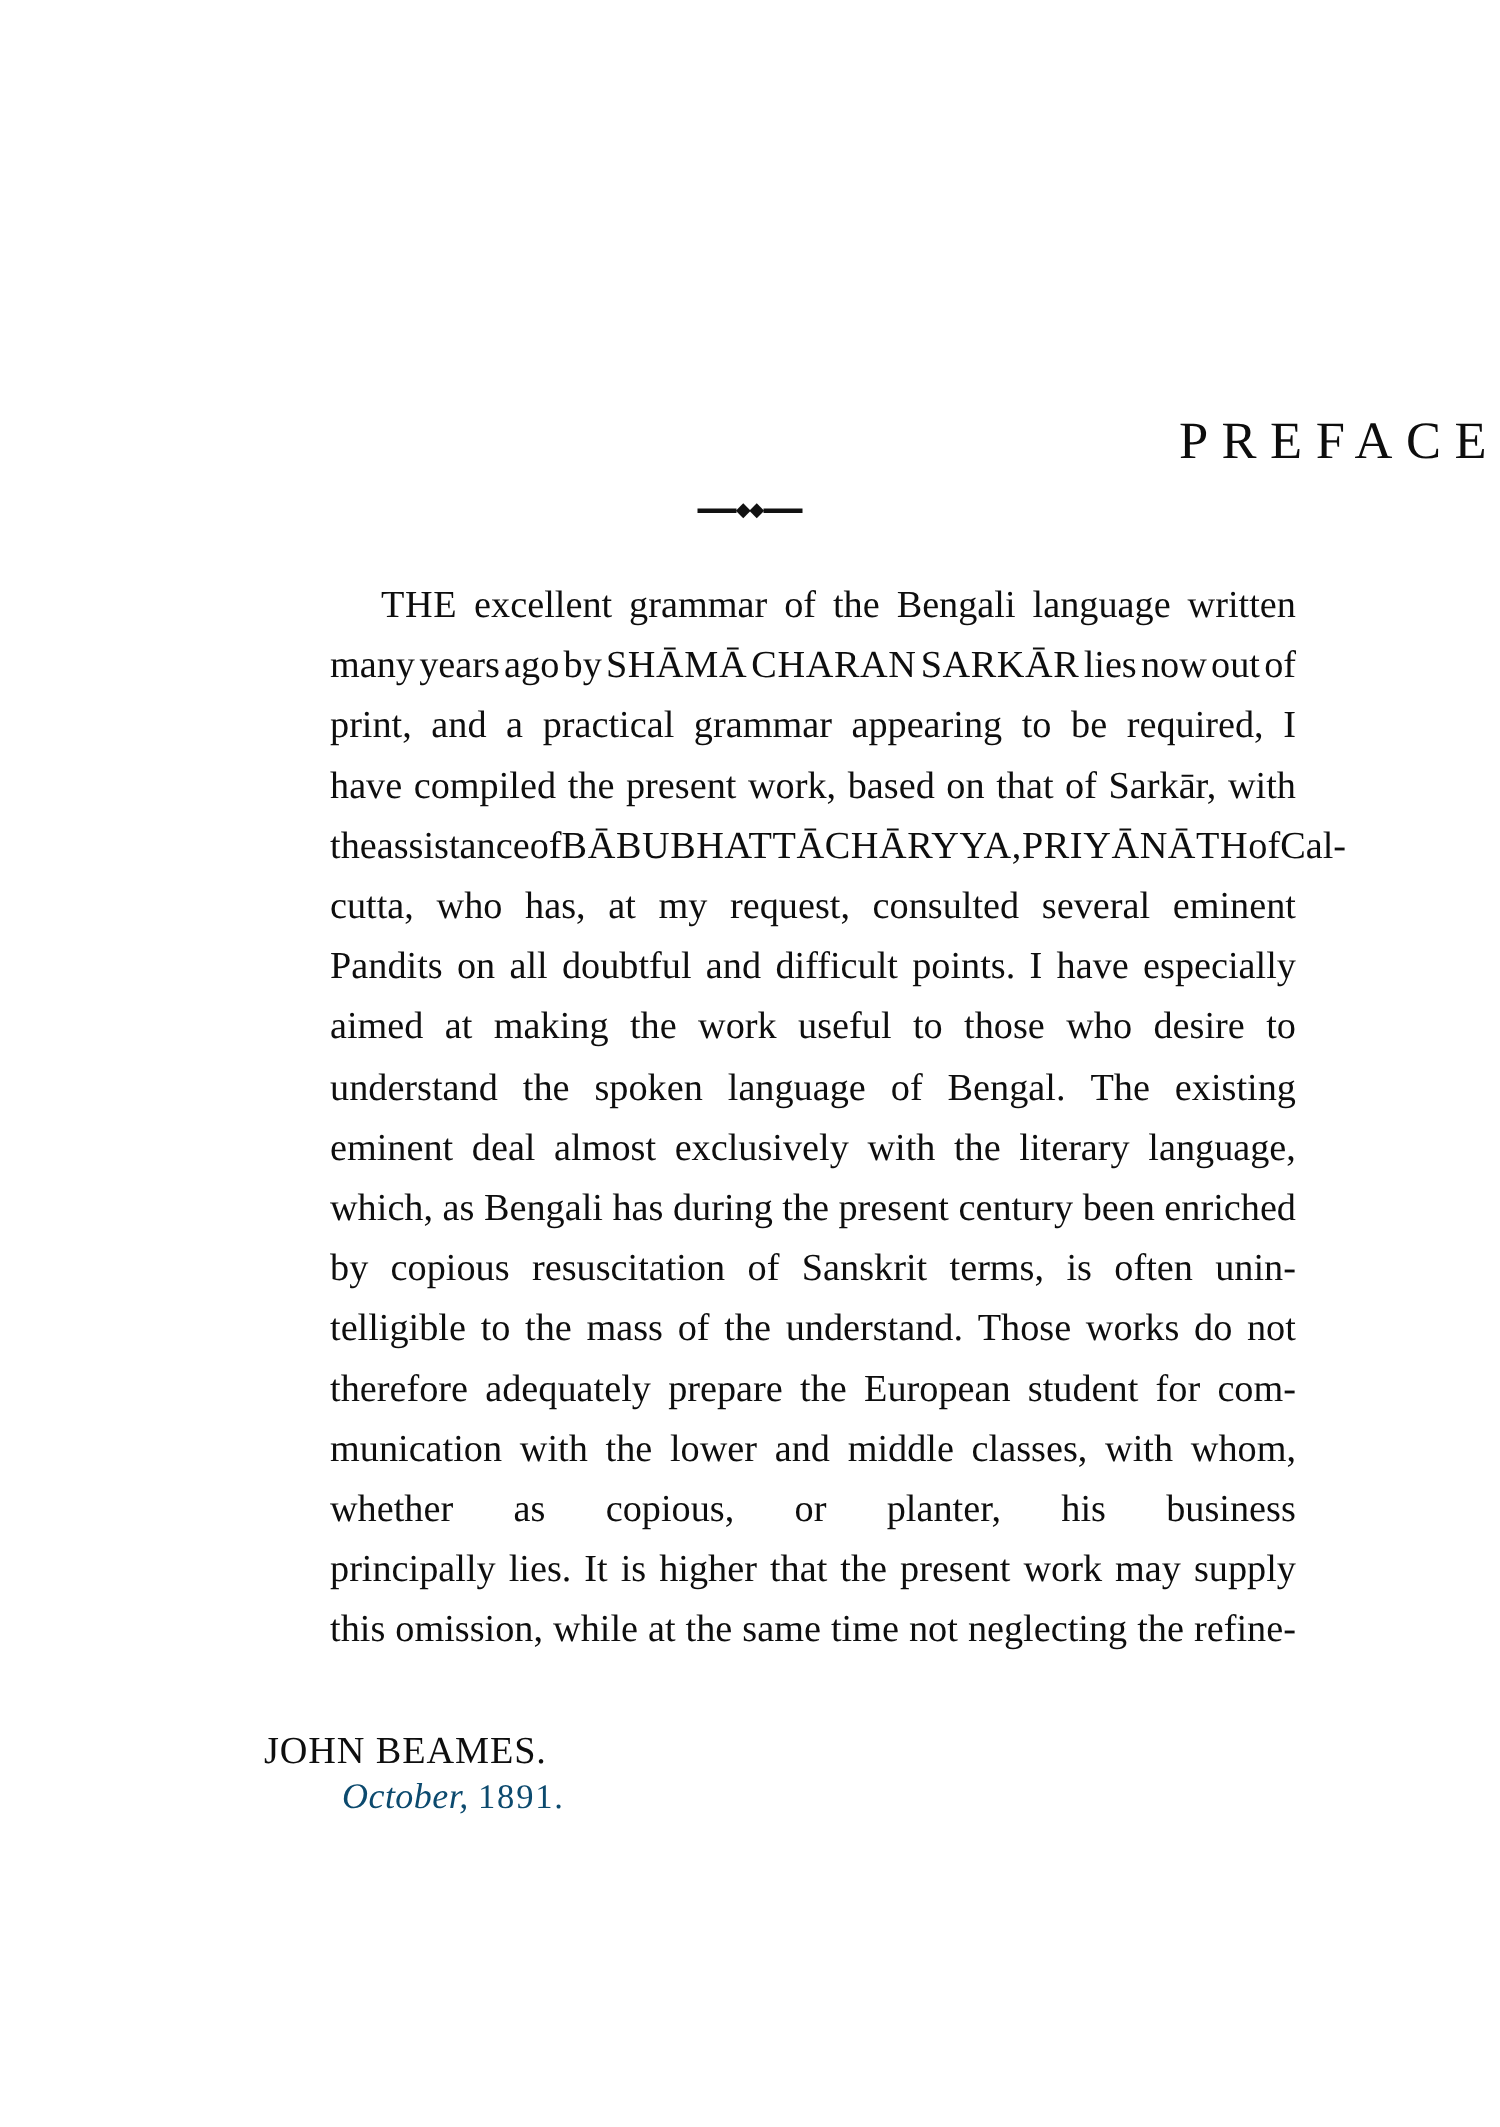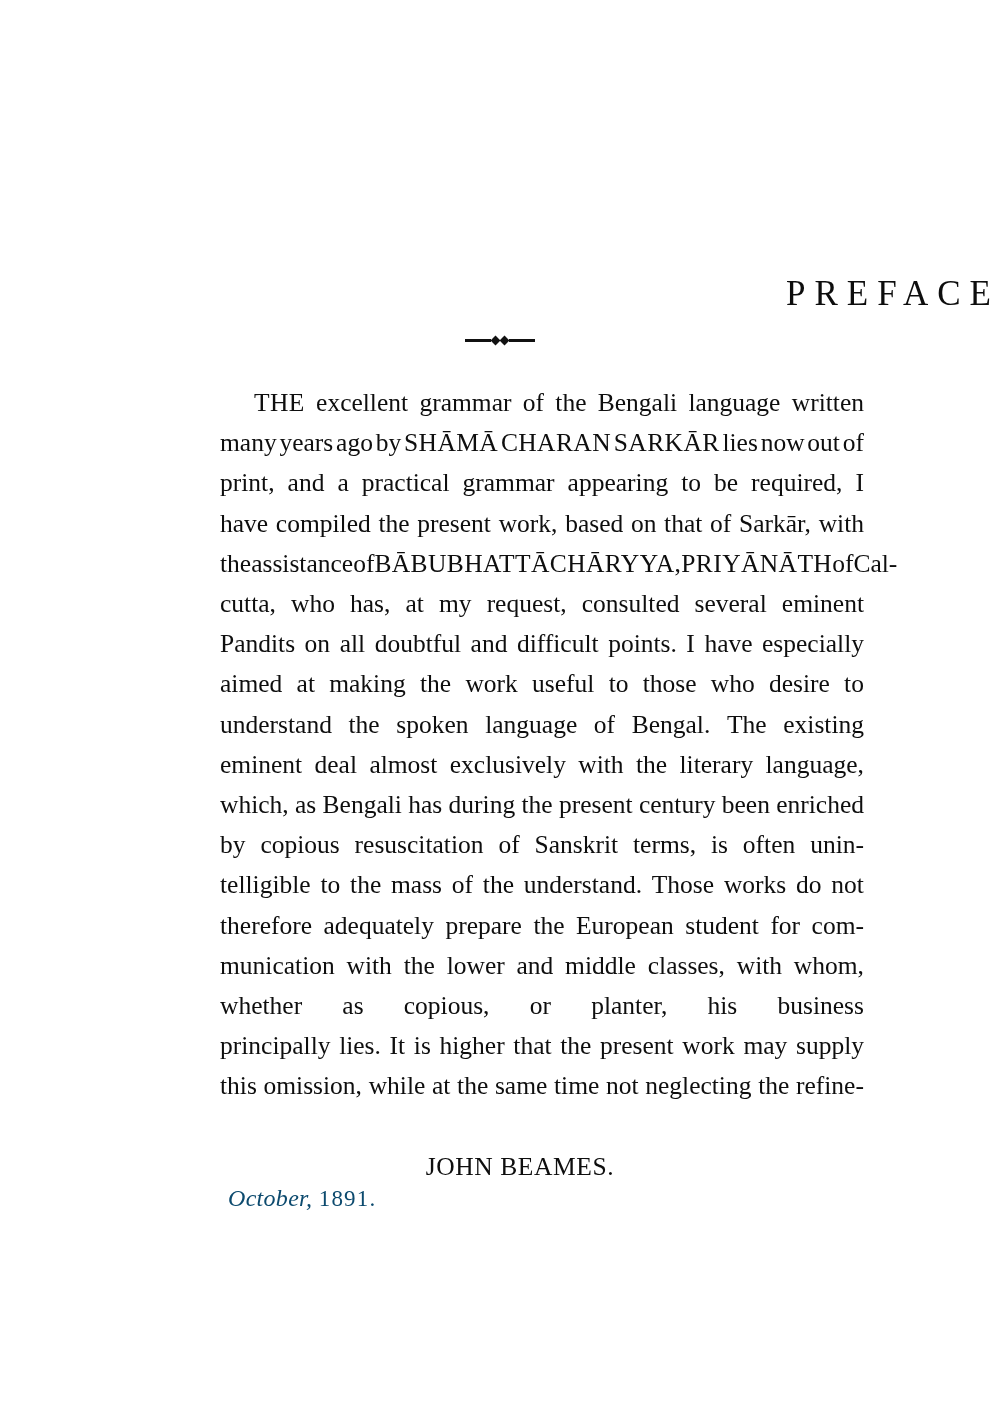--- a/index.html
+++ b/index.html
@@ -94,21 +94,21 @@
     font-variant: small-caps;
     letter-spacing: 0.4px;
   }
 
   
   .signature {
     position: absolute;
     top: 1152px;
     left: 176px;
     width: 688px;
-    text-align: center;
+    text-align: left;
     font-size: 25.5px;
     letter-spacing: 0.6px;
     color: #0e0e0e;
   }
   .date-line {
     position: absolute;
     top: 1185px;
     left: 228px;
     font-size: 24px;
     font-style: italic;

